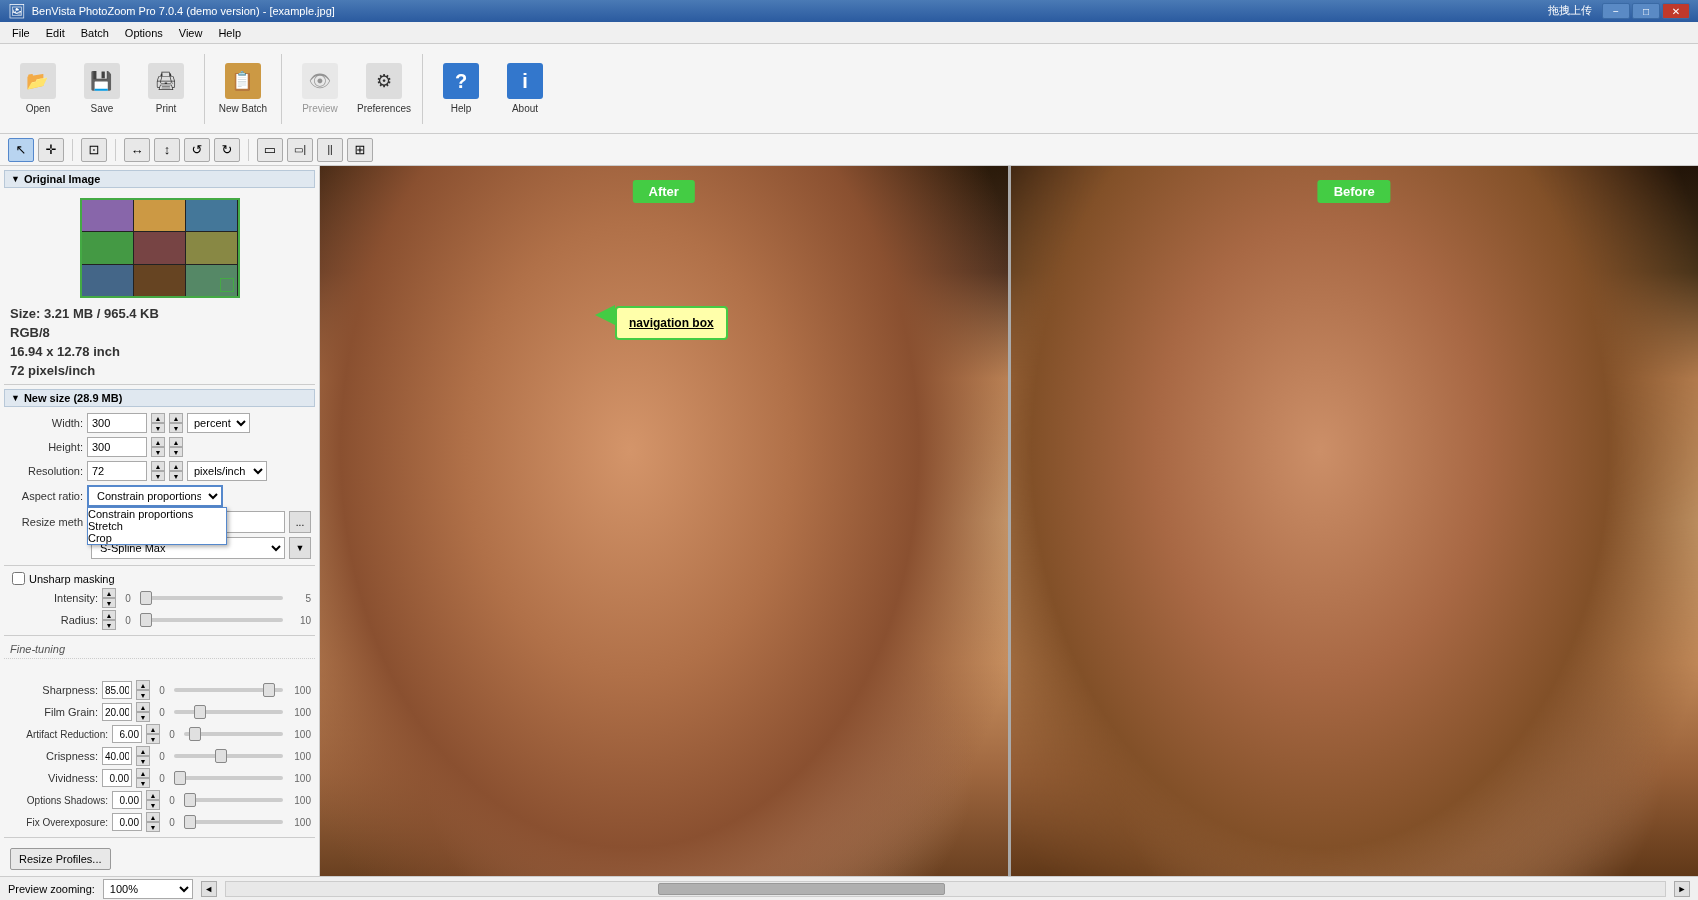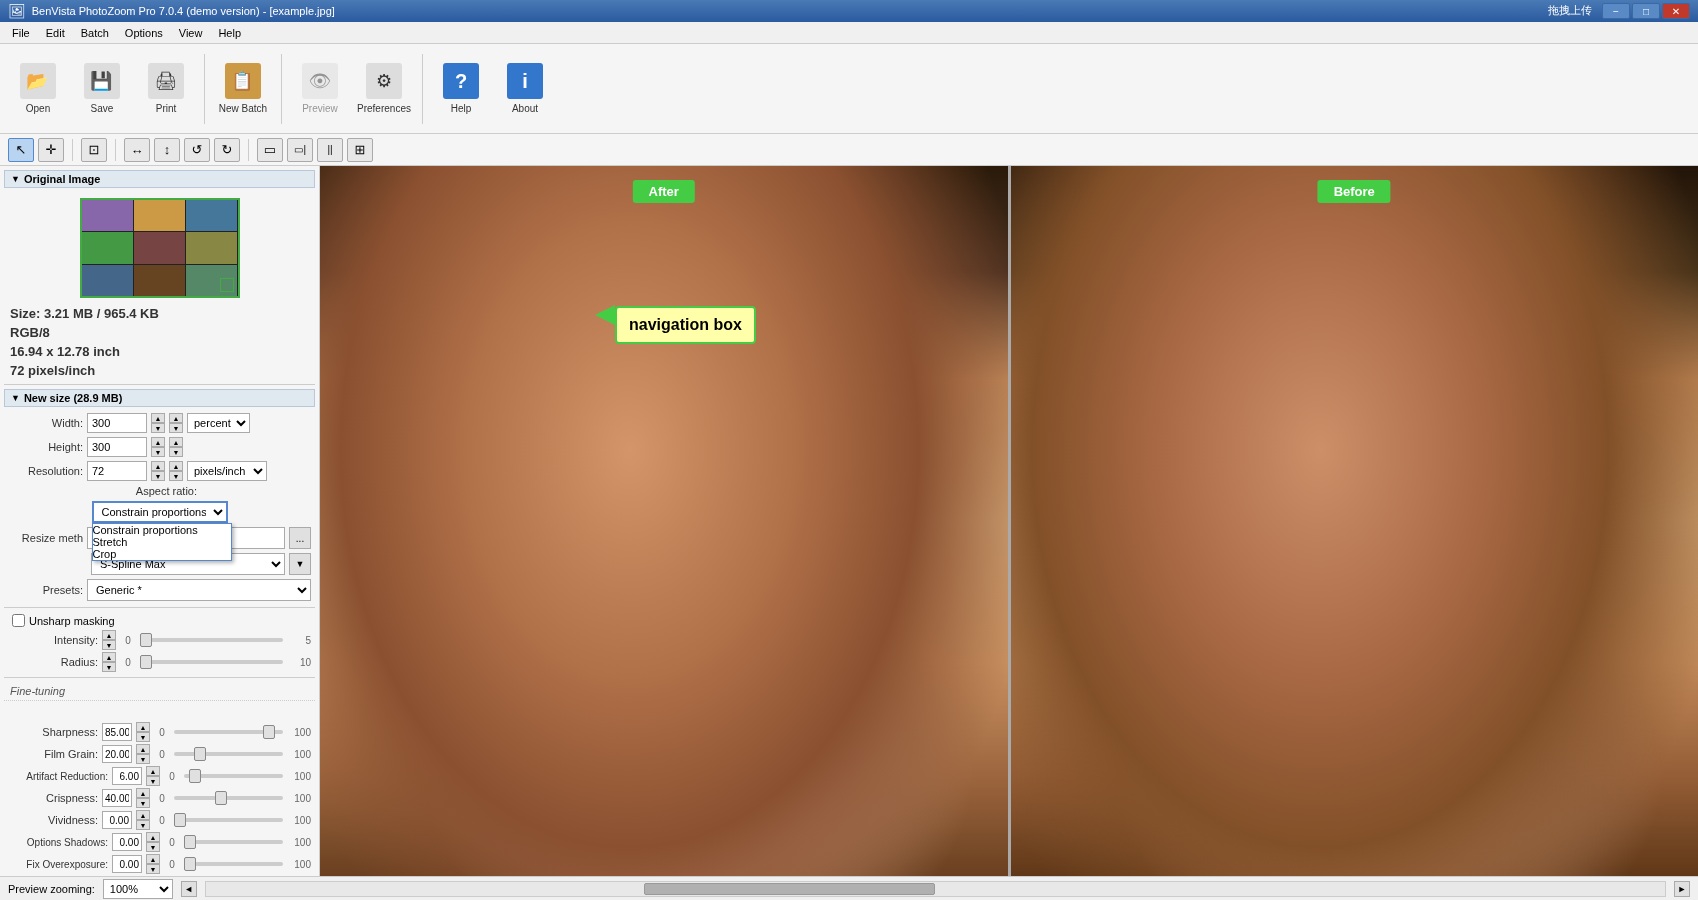--- a/index.html
+++ b/index.html
@@ -222,39 +222,40 @@
     .split-divider {
       width: 3px; background: #aaa; cursor: ew-resize;
     }
 
     
     .nav-callout {
       position: absolute; left: 295px; top: 140px; z-index: 50;
     }
     .nav-callout-box {
       background: #ffffaa; border: 2px solid #44cc44; padding: 8px 12px;
-      font-size: 16px; font-weight: bold; text-align: right; border-radius: 4px;
+      font-size: 12px; font-weight: bold; text-align: right; border-radius: 4px;
       white-space: nowrap;
+      text-decoration: underline;
     }
     .nav-callout-arrow {
       position: absolute; top: -1px; left: -20px;
       width: 0; height: 0;
       border-top: 10px solid transparent;
       border-bottom: 10px solid transparent;
       border-right: 20px solid #44cc44;
     }
 
     
     #statusbar {
       height: 24px; background: #f0f0f0; border-top: 1px solid #ccc;
       display: flex; align-items: center; padding: 12px 8px; gap: 8px; font-size: 11px;
     }
     .zoom-select {
       height: 20px; border: 1px solid #aaa; font-size: 11px; background: white;
-      padding: 0 2px; width: 70px;
+      padding: 0 2px; width: 90px;
     }
     .scroll-arrow {
       width: 16px; height: 16px; background: #e0e0e0; border: 1px solid #aaa;
       cursor: pointer; display: flex; align-items: center; justify-content: center;
       font-size: 9px;
     }
     .scrollbar-h {
       flex: 1; height: 16px; background: #e8e8e8; border: 1px solid #ccc;
       position: relative;
     }
@@ -458,21 +459,21 @@
         <div class="spin-btn">▲</div>
         <div class="spin-btn">▼</div>
       </div>
       <select class="unit-select" style="width:80px;">
         <option>pixels/inch</option>
         <option>pixels/cm</option>
       </select>
     </div>
 
     
-    <div class="form-row aspect-ratio-wrapper" style="position:relative;flex-direction:column;">
+    <div class="form-row aspect-ratio-wrapper" style="position:relative;">
       <span class="form-label">Aspect ratio:</span>
       <div style="position:relative; flex:1;">
         <select class="dropdown-select" style="width:136px; border: 2px solid #5588cc;">
           <option selected="">Constrain proportions</option>
           <option>Stretch</option>
           <option>Crop</option>
         </select>
         
         <div class="aspect-dropdown">
           <div class="opt selected">Constrain proportions</div>
@@ -496,29 +497,20 @@
         <option selected="">S-Spline Max</option>
         <option>S-Spline</option>
         <option>Lanczos</option>
         <option>Bicubic</option>
         <option>Bilinear</option>
       </select>
       <div style="width:22px; height:22px; background:#e0e0e0; border:1px solid #aaa; display:flex; align-items:center; justify-content:center; cursor:pointer; font-size:9px;">▼</div>
     </div>
 
     
-    <div class="presets-row">
-      <span class="form-label">Presets:</span>
-      <select class="presets-select">
-        <option selected="">Generic *</option>
-        <option>Portrait</option>
-        <option>Landscape</option>
-        <option>Web</option>
-      </select>
-    </div>
 
     <div class="section-divider"></div>
 
     
     <div class="checkbox-row">
       <input type="checkbox" style="">
       <span>Unsharp masking</span>
     </div>
 
     

